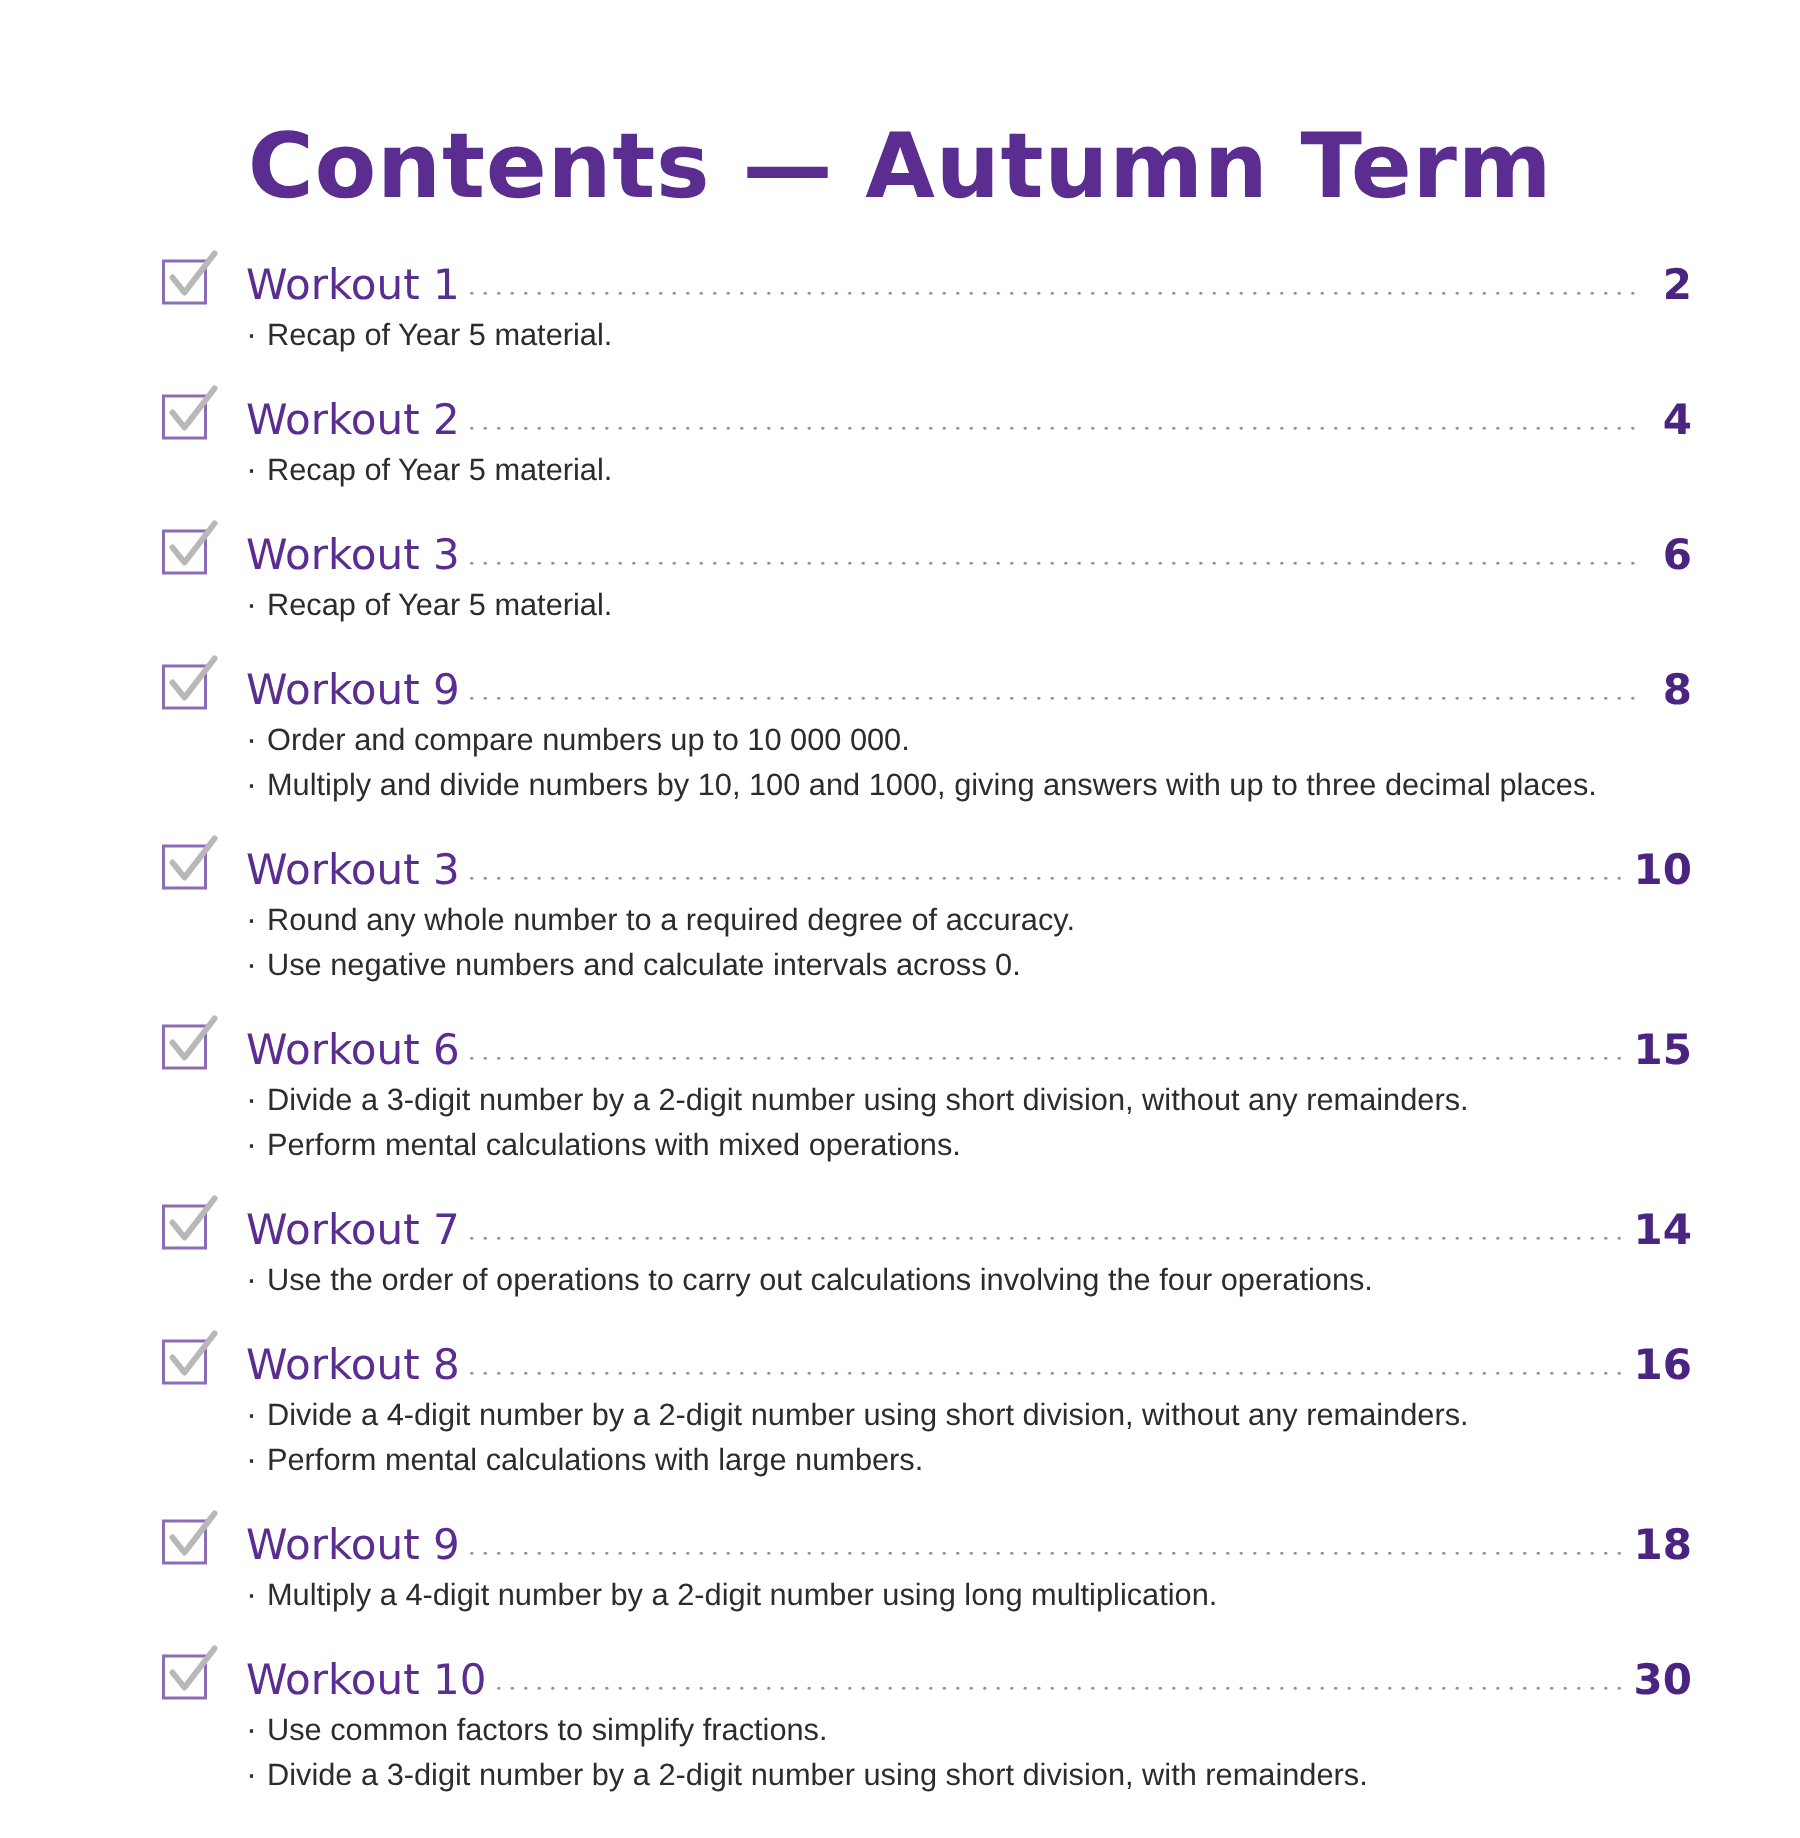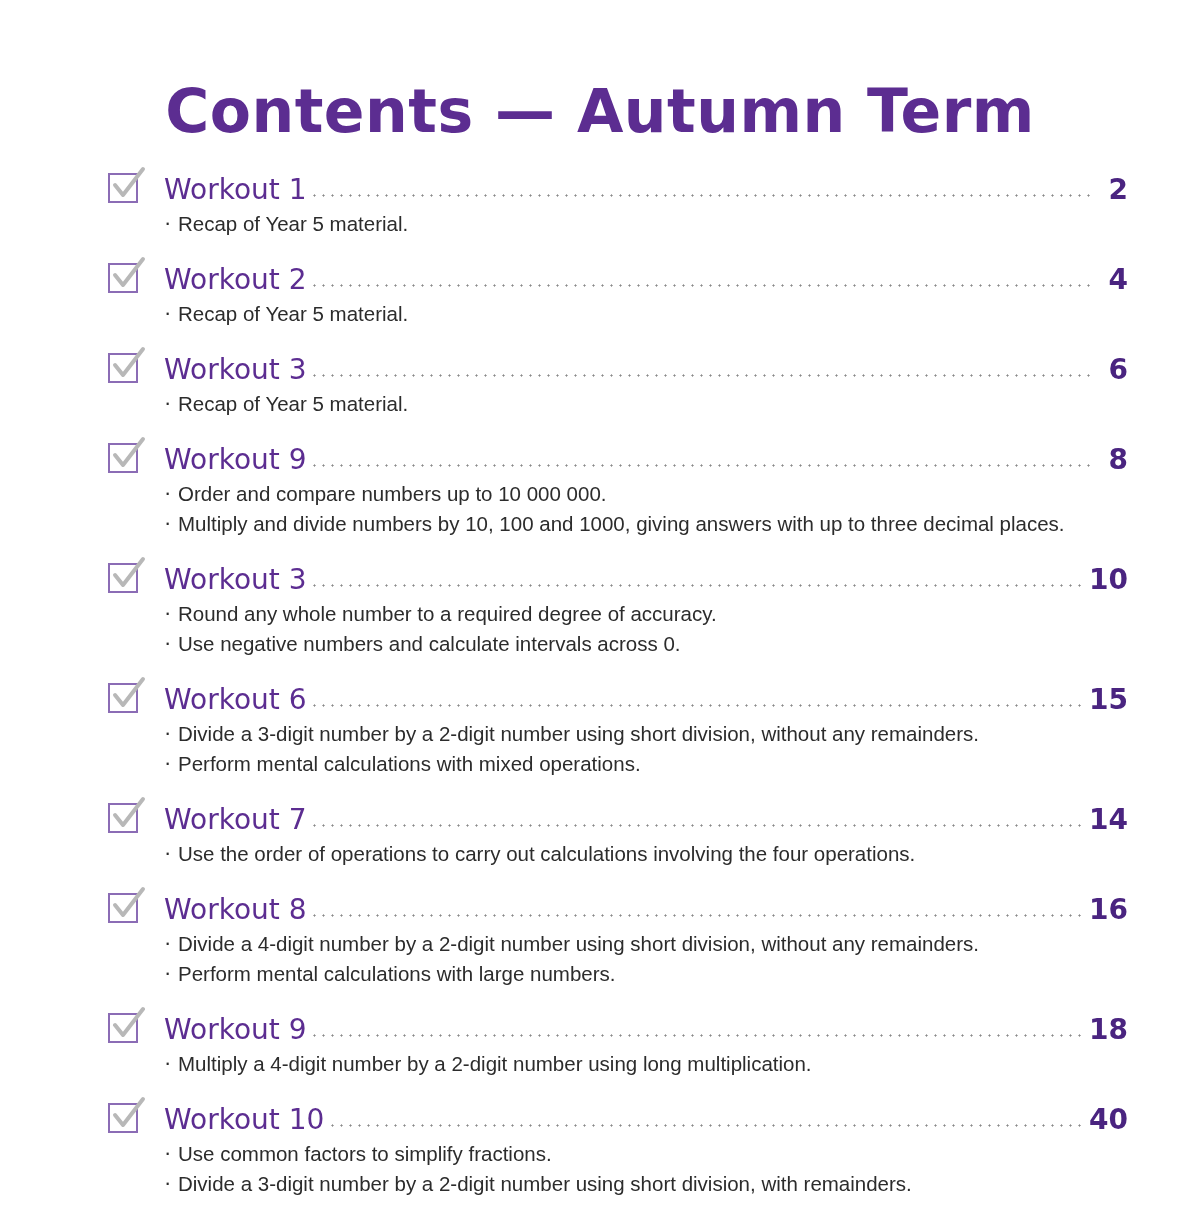--- a/index.html
+++ b/index.html
@@ -296,21 +296,21 @@
       </li>
       <li class="toc-entry">
         <div class="entry-head">
           <span class="checkbox">
             <svg viewBox="0 0 40 40" aria-hidden="true">
               <path d="M6 19 L14 29 L34 3" fill="none" stroke="#b8b8b8" stroke-width="4" stroke-linecap="round" stroke-linejoin="round"></path>
             </svg>
           </span>
           <span class="entry-title">Workout 10</span>
           <span class="leader"></span>
-          <span class="page-num">40</span>
+          <span class="page-num">30</span>
         </div>
         <ul class="bullets">
           <li>Use common factors to simplify fractions.</li>
           <li>Divide a 3-digit number by a 2-digit number using short division, with remainders.</li>
         </ul>
       </li>
     </ul>
 
 </div>
 

